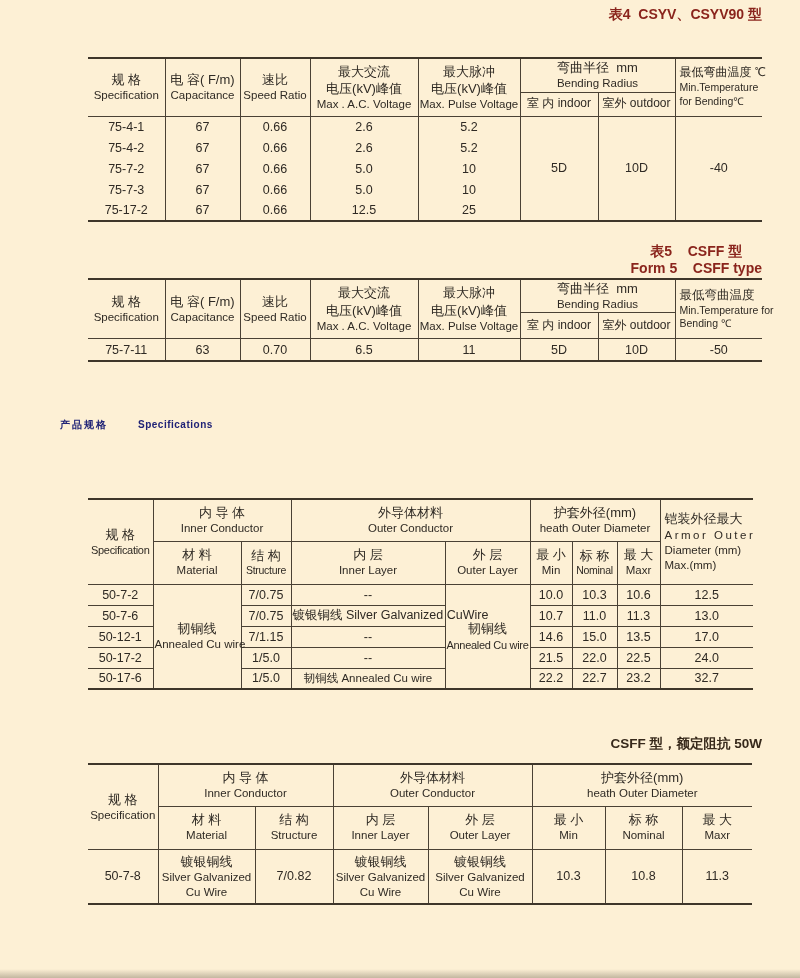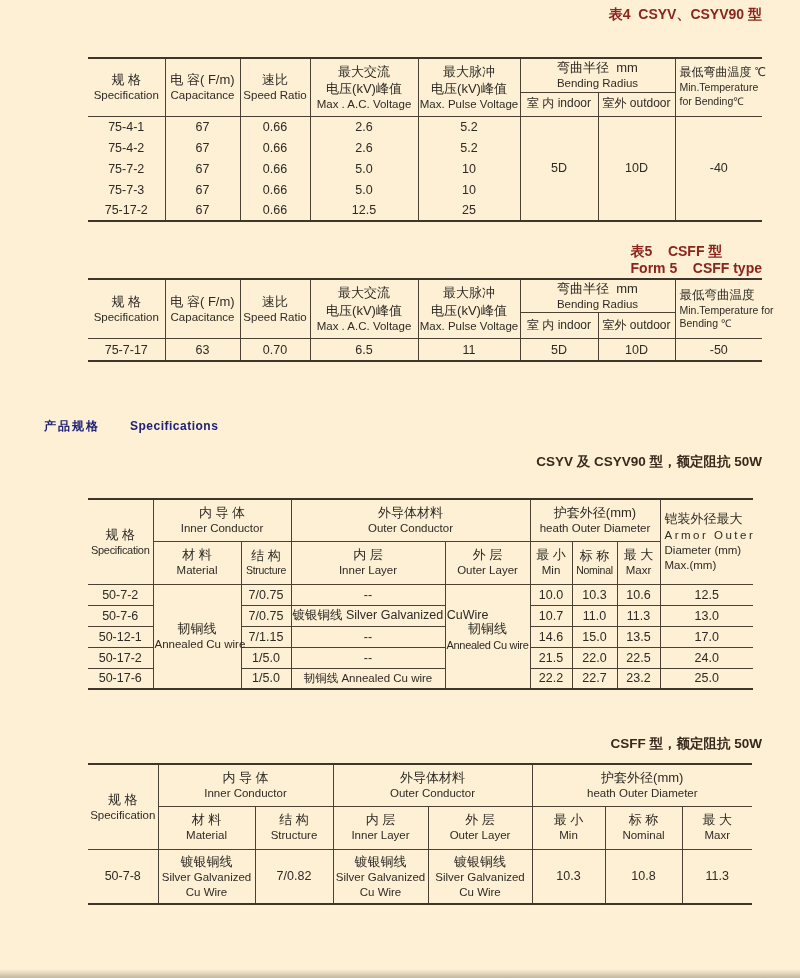--- a/index.html
+++ b/index.html
@@ -6,27 +6,27 @@
   body{
     width:800px;height:978px;
     background:#fdf0d5;
     font-family:"Liberation Sans",sans-serif;
     color:#2f2a24;
     position:relative;
     overflow:hidden;
   }
   .abs{position:absolute;}
   
-  .form-title{right:38px;text-align:left;font-weight:bold;font-size:14px;
+  .form-title{right:38px;text-align:center;font-weight:bold;font-size:14px;
     color:#8a241c;line-height:17px;}
   .form-title .tl{display:block;white-space:pre;}
   .subtitle{right:38px;text-align:right;font-weight:bold;font-size:13.5px;
     color:#37291b;line-height:18px;}
   .subtitle .tl{display:block;white-space:pre;}
-  .spec-heading{left:44px;font-weight:bold;font-size:12px;color:#1f2276;}
+  .spec-heading{left:60px;font-weight:bold;font-size:10px;color:#1f2276;}
   .spec-heading .cnh{letter-spacing:2px;}
   .spec-heading .enh{margin-left:30px;letter-spacing:0.5px;}
   
   table.tbl{
     border-collapse:collapse;table-layout:fixed;
     border-left:hidden;border-right:hidden;
     border-top:2px solid #3e362a;border-bottom:2px solid #3e362a;
     position:absolute;left:88px;
   }
   .tbl th{border:1px solid #4a4134;font-weight:normal;padding:0 1px;
@@ -212,38 +212,37 @@
       <th>
         <span class="l en" style="font-size:12px">室 内 indoor</span>
       </th>
       <th>
         <span class="l en" style="font-size:12px">室外 outdoor</span>
       </th>
     </tr>
   </thead>
   <tbody>
     <tr>
-      <td>75-7-17</td>
+      <td>75-7-11</td>
       <td>63</td>
       <td>0.70</td>
       <td>6.5</td>
       <td>11</td>
       <td>5D</td>
       <td>10D</td>
       <td>-50</td>
     </tr>
   </tbody>
 </table>
 
 <div class="abs spec-heading" style="top:418px;">
   <span class="cnh">产品规格</span><span class="enh">Specifications</span>
 </div>
 
 <div class="abs subtitle" style="top:453px;">
-  <span class="tl">CSYV 及 CSYV90 型，额定阻抗 50W</span>
 </div>
 
 <table class="tbl grid t6" style="top:498px;width:665px;">
   <colgroup>
     <col style="width:65px">
       <col style="width:88px">
       <col style="width:50px">
     <col style="width:154px">
       <col style="width:85px">
       <col style="width:42px">
@@ -352,21 +351,21 @@
       <td>22.5</td>
       <td>24.0</td>
     </tr>
     <tr>
       <td>50-17-6</td>
       <td>1/5.0</td>
       <td style="font-size:11.5px;white-space:pre">韧铜线 Annealed Cu wire</td>
       <td>22.2</td>
       <td>22.7</td>
       <td>23.2</td>
-      <td>25.0</td>
+      <td>32.7</td>
     </tr>
   </tbody>
 </table>
 
 <div class="abs subtitle" style="top:735px;">
   <span class="tl">CSFF 型，额定阻抗 50W</span>
 </div>
 
 <table class="tbl grid t7" style="top:763px;width:664px;">
   <colgroup>

